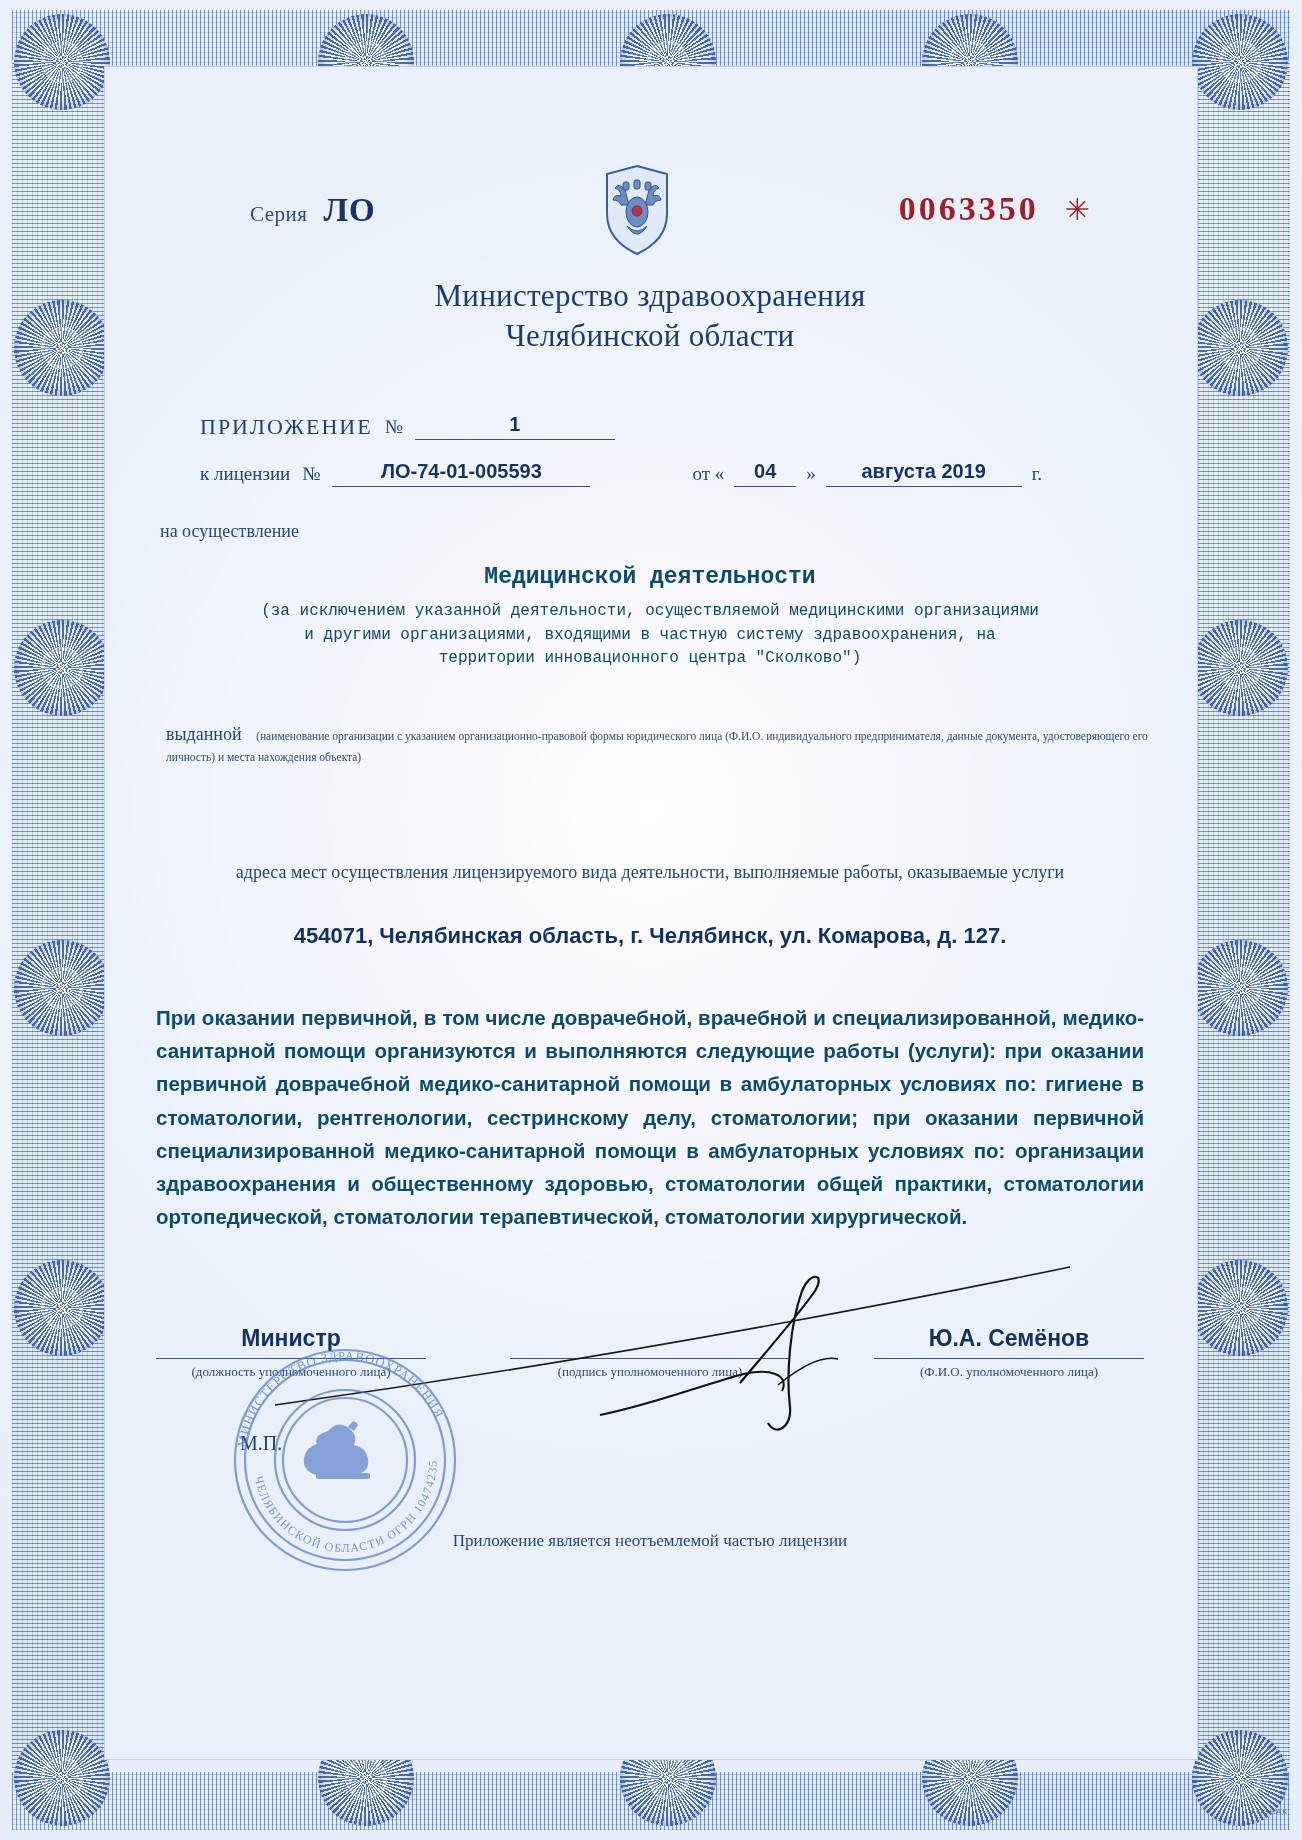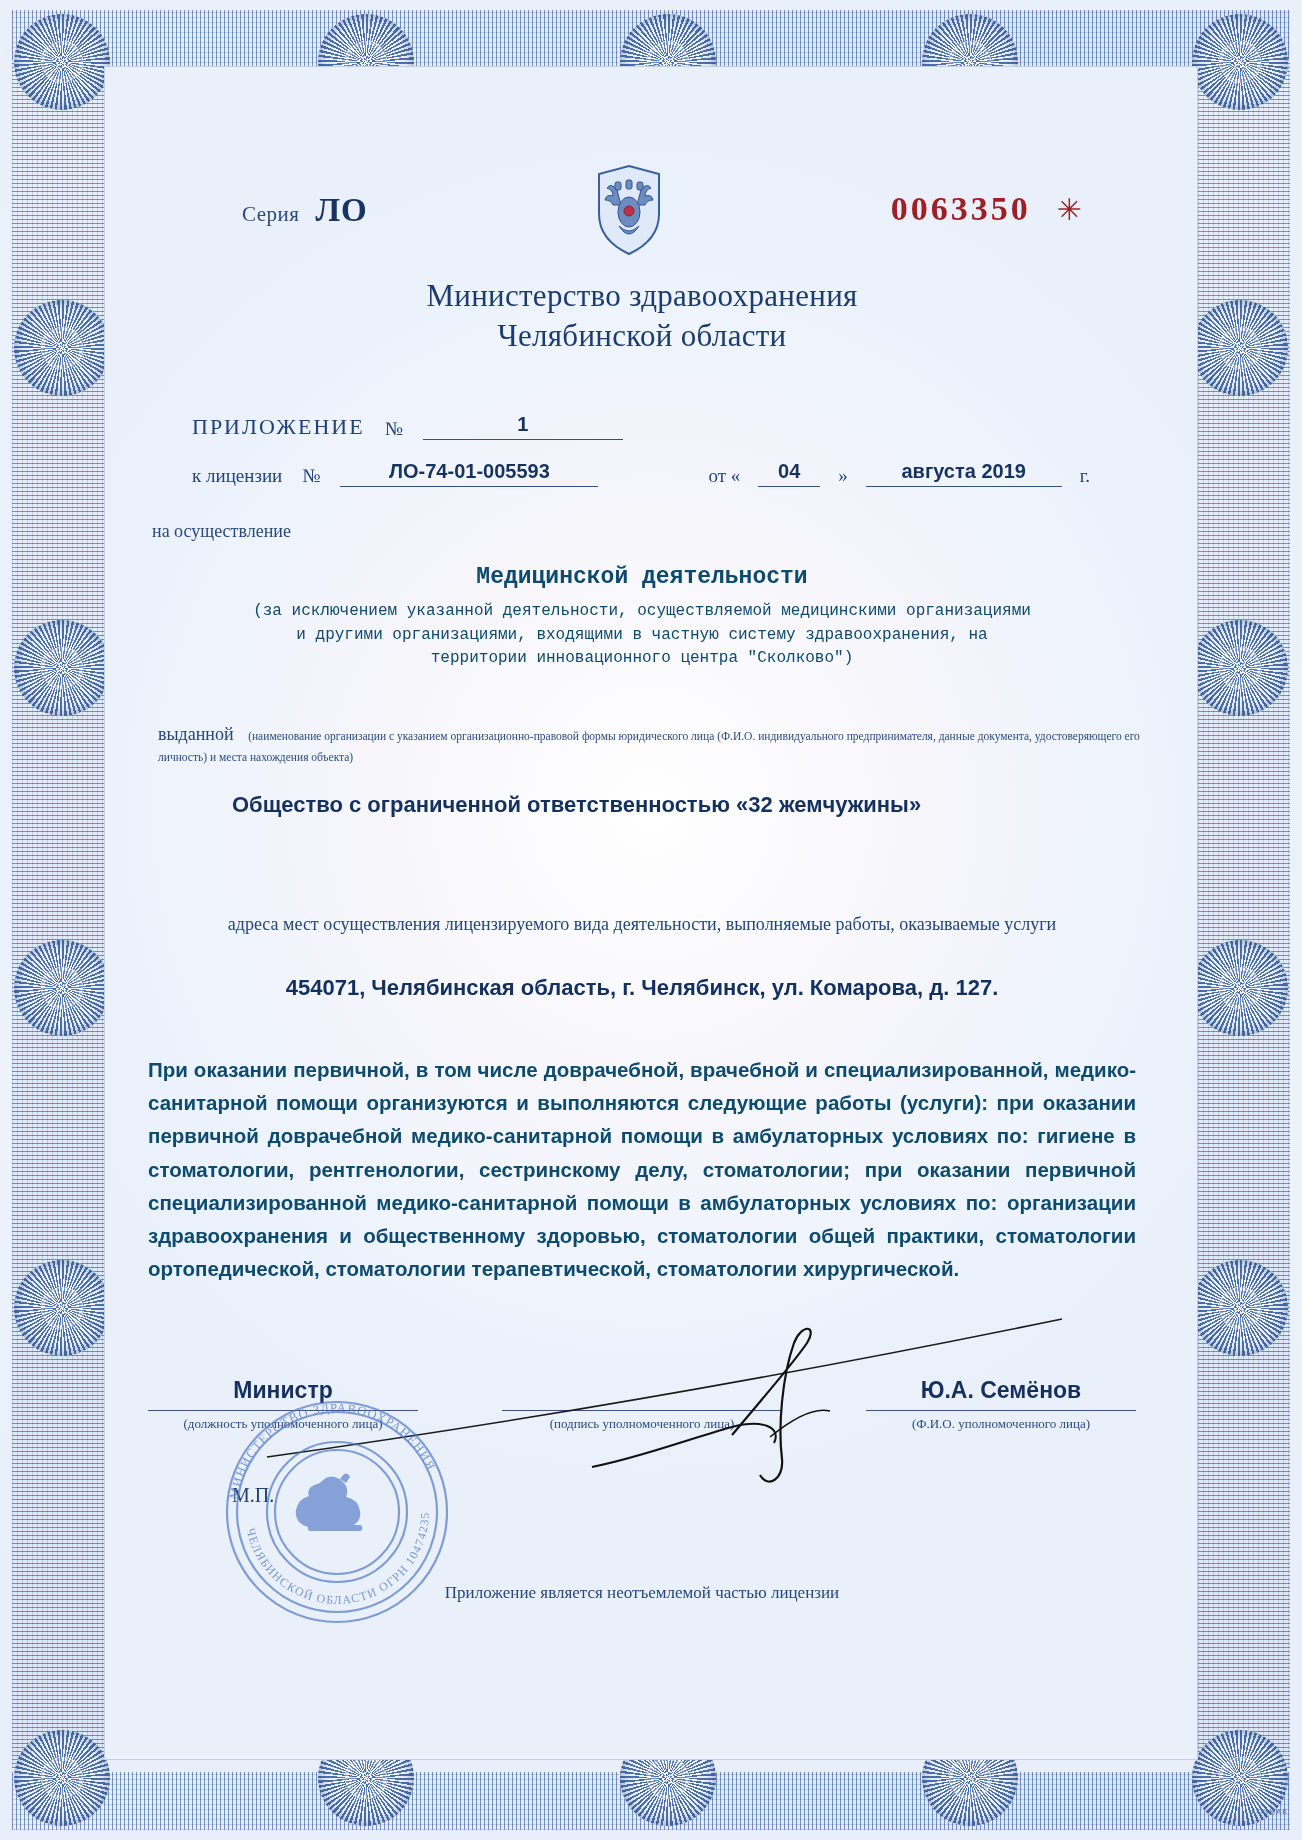--- a/index.html
+++ b/index.html
@@ -69,21 +69,21 @@
     height: 58px;
     background:
       repeating-linear-gradient(90deg, rgba(40,80,150,0.55) 0 1px, rgba(255,255,255,0.35) 1px 4px),
       repeating-linear-gradient(0deg, rgba(40,80,150,0.25) 0 1px, rgba(255,255,255,0.25) 1px 5px),
       linear-gradient(90deg, #cfdef3, #b9cdea);
   }
 
   
   .content {
     position: absolute;
-    left: 142px;
+    left: 150px;
     top: 150px;
     width: 1000px;
     color: #1b3a6b;
   }
   .row-serial {
     display: flex;
     align-items: flex-start;
     justify-content: space-between;
     height: 100px;
   }
@@ -138,22 +138,22 @@
     margin-top: 26px;
     letter-spacing: 0.3px;
   }
 
   .block-prilozhenie {
     margin-top: 58px;
     padding-left: 50px;
   }
   .line-row {
     display: flex;
-    align-items: flex-end;
-    gap: 18px;
+    align-items: center;
+    gap: 10px;
     margin-bottom: 20px;
     font-size: 21px;
     color: #24457c;
   }
   .lbl-caps {
     font-size: 22px;
     letter-spacing: 2px;
     color: #1f4078;
   }
   .lbl-sm { font-size: 19px; }
@@ -415,21 +415,20 @@
       <div class="paren">(за исключением указанной деятельности, осуществляемой медицинскими организациями</div>
       <div class="paren">и другими организациями, входящими в частную систему здравоохранения, на</div>
       <div class="paren">территории инновационного центра "Сколково")</div>
     </div>
 
     <div class="issued-label">
       <span>выданной</span>
       <span class="issued-note" style="margin-left:10px;">(наименование организации с указанием организационно-правовой формы юридического лица (Ф.И.О. индивидуального предпринимателя, данные документа, удостоверяющего его личность) и места нахождения объекта)</span>
     </div>
 
-    <div class="org-name">Общество с ограниченной ответственностью «32 жемчужины»</div>
 
     <div class="addr-caption">адреса мест осуществления лицензируемого вида деятельности, выполняемые работы, оказываемые услуги</div>
     <div class="addr-value">454071, Челябинская область, г. Челябинск, ул. Комарова, д. 127.</div>
 
     <div class="works">При оказании первичной, в том числе доврачебной, врачебной и специализированной, медико-санитарной помощи организуются и выполняются следующие работы (услуги): при оказании первичной доврачебной медико-санитарной помощи в амбулаторных условиях по: гигиене в стоматологии, рентгенологии, сестринскому делу, стоматологии; при оказании первичной специализированной медико-санитарной помощи в амбулаторных условиях по: организации здравоохранения и общественному здоровью, стоматологии общей практики, стоматологии ортопедической, стоматологии терапевтической, стоматологии хирургической.</div>
 
     <div class="sign-zone">
 
       <svg class="signature-svg" viewBox="0 0 860 230">
         <path d="M5 150 C 220 120, 470 80, 800 12" fill="none" stroke="#1a1a1a" stroke-width="1.6"></path>

